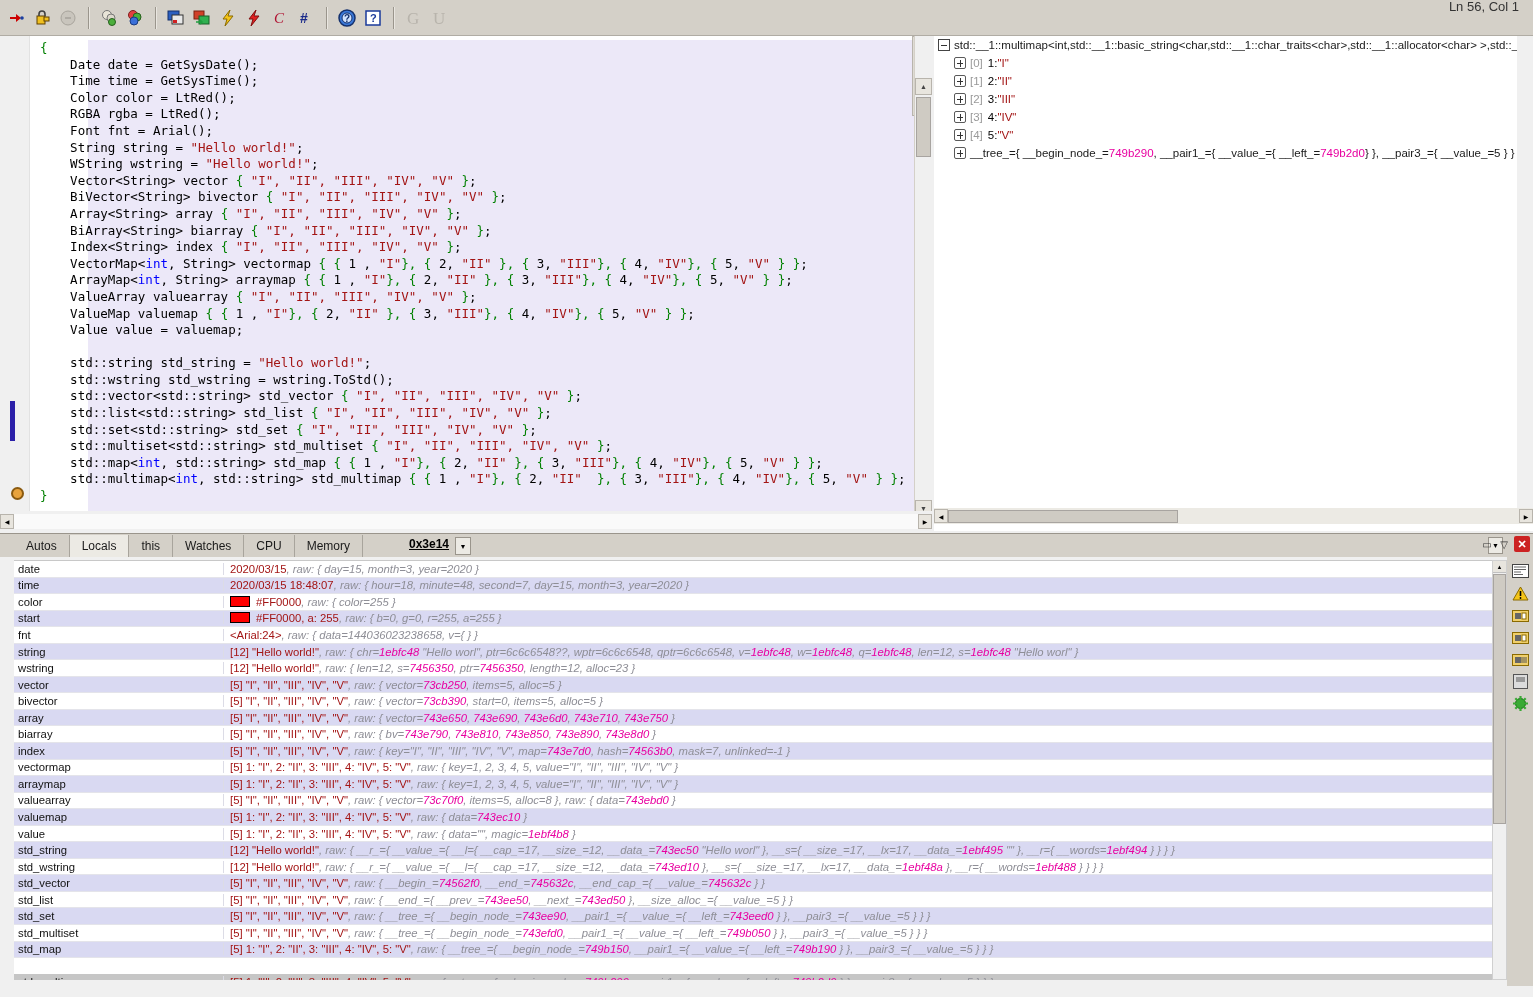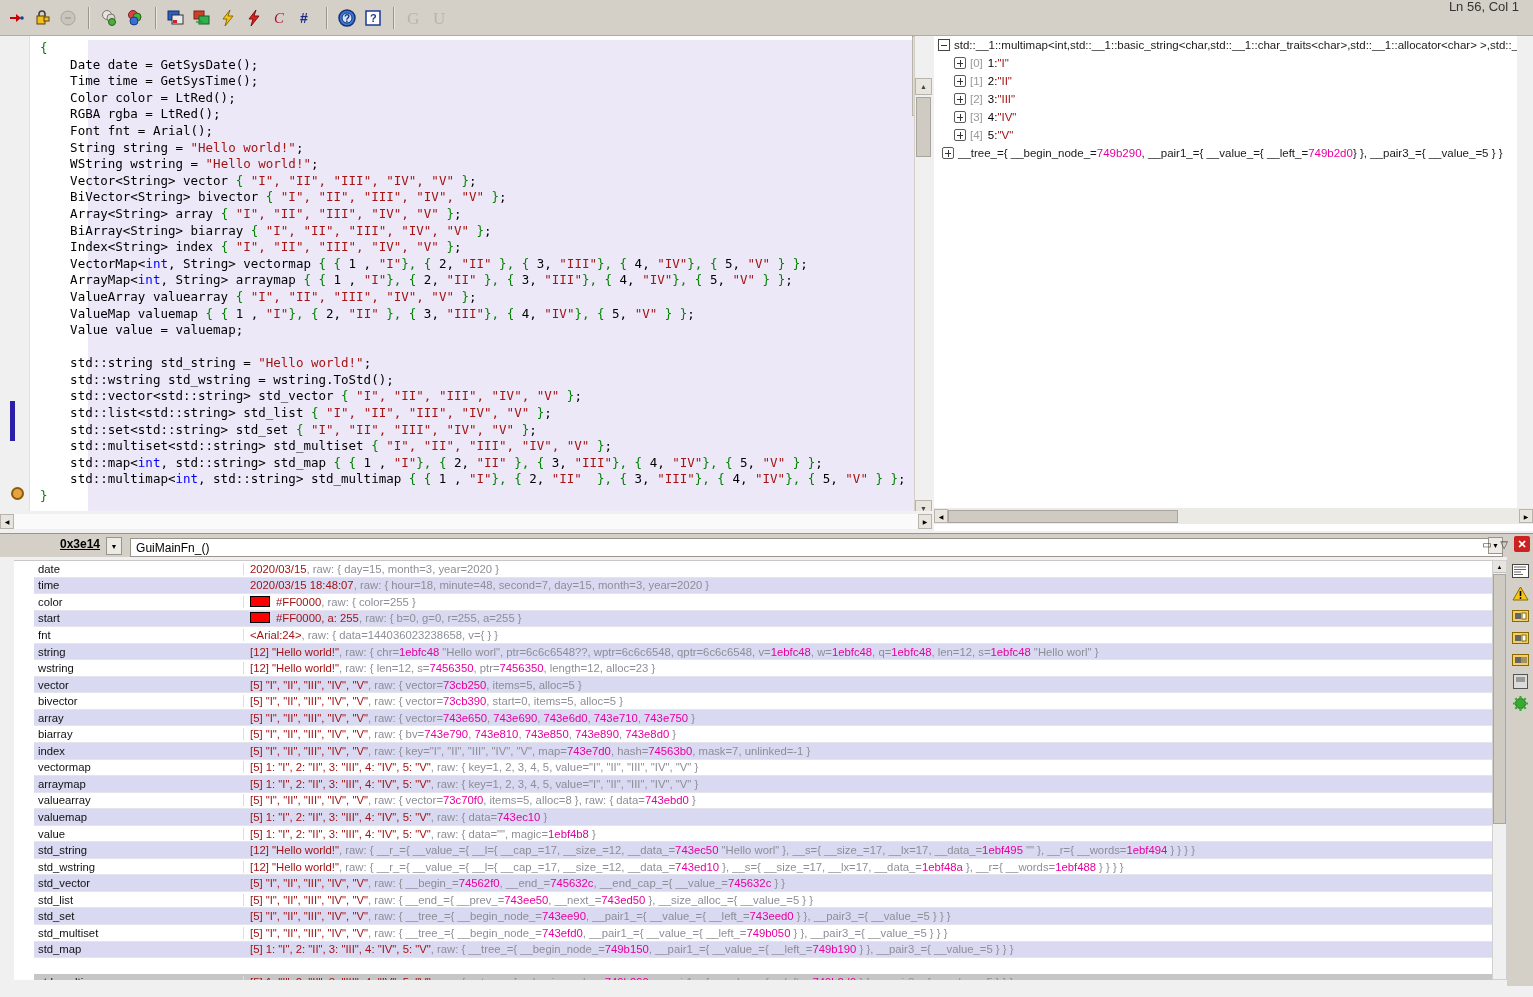--- a/index.html
+++ b/index.html
@@ -155,33 +155,32 @@
   .tabs-right { position: absolute; right: 3px; top: 536px; display: flex; gap: 3px; align-items: center;}
   .tr-ico { width: 14px; height: 14px; display:flex;align-items:center;justify-content:center;font-size:10px;color:#333;}
   .tr-close { width: 16px; height: 16px; background:#cc2222; color:#fff; display:flex;align-items:center;justify-content:center;
     font-size:11px; font-weight:bold; border-radius:2px;}
 
   
   .locals {
     position: absolute; left: 14px; top: 560px; width: 1490px; height: 420px;
     background: #ffffff; overflow: hidden;
     border-top: 1px solid #c8c8c8;
-    padding-left: 20px;
   }
   .lrow {
     display: flex; height: 16.55px; align-items: center;
     font-size: 11.3px; font-family: "Liberation Sans", sans-serif;
     border-bottom: 1px solid #e4e4ea; white-space: nowrap; overflow: hidden;
   }
   .lrow.alt { background: #d9d9f2; }
   .lrow.sel { background: #c6c6c6; margin-top: 16px; }
   .lname { width: 210px; flex: 0 0 210px; padding-left: 4px; color: #111;
     border-right: 1px solid #dcdce6; overflow: hidden; }
   .lval { flex: 1; padding-left: 6px; overflow: hidden; color: #a31515; }
-  .raw { color: #8e8e96; }
+  .raw { color: #8e8e96; font-style: italic; }
   .hex { color: #e800a0; }
   .swatch { display:inline-block; width: 20px; height: 11px; background:#ff0000;
     border: 1px solid #000; vertical-align: -1px; margin-right: 6px; }
   .vscroll-locals {
     position: absolute; right: 26px; top: 560px; width: 15px; height: 420px;
     background: #f0f0f0; border: 1px solid #d0d0d0;
   }
   .side-icons {
     position: absolute; right: 0; top: 556px; width: 26px; height: 430px;
     background: #d4d0c8; display: flex; flex-direction: column; align-items: center;
@@ -390,45 +389,50 @@
           <span class="wnum">4: </span>
           <span class="wstr">"IV"</span>
         </div>
         <div class="wrow indent" style="padding-left: 20px;">
           <span class="wexp plus"></span>
           <span class="widx">[4]</span>
           <span class="wnum">5: </span>
           <span class="wstr">"V"</span>
         </div>
       </div>
-    <div class="wrow indent" style="padding-left:8px;">
+    <div class="wrow indent" style="padding-left:20px;">
       <span class="wexp plus"></span>
       <span>__tree_={ __begin_node_=</span>
         <span class="wptr">749b290</span>
         <span>, __pair1_={ __value_={ __left_=</span>
         <span class="wptr">749b2d0</span>
         <span> } }, __pair3_={ __value_=5 } }</span>
     </div>
   </div>
   <div class="watch-vscroll"></div>
   <div class="watch-hscroll">
     <div style="width:14px;height:14px;background:#e8e5de;border:1px solid #b8b4ac;display:flex;align-items:center;justify-content:center;font-size:6px;">◀</div>
     <div style="width:230px;height:13px;background:#cfcbc3;border:1px solid #a8a4a0;"></div>
     <div style="flex:1;"></div>
     <div style="width:14px;height:14px;background:#e8e5de;border:1px solid #b8b4ac;display:flex;align-items:center;justify-content:center;font-size:6px;">▶</div>
   </div>
 
   <div class="tabs-bar">
     <div style="width:14px;"></div>
+    <div id="tabs-out" style="display:flex;align-items:flex-end;">
+        <div class="tab">Autos</div>
+        <div class="tab active">Locals</div>
+        <div class="tab">this</div>
+        <div class="tab">Watches</div>
+        <div class="tab">CPU</div>
+        <div class="tab">Memory</div>
+      </div>
     <div class="addr-box">
       <span class="addr-val">0x3e14</span>
       <span class="addr-drop">▼</span>
-    </div>
-    <div class="fn-box">
-      <span>GuiMainFn_()</span>
     </div>
   </div>
   <div class="fn-drop">▼</div>
   <div class="tabs-right">
     <div class="tr-ico">▭</div>
     <div class="tr-ico">▽</div>
     <div class="tr-close">✕</div>
   </div>
 
   <div class="locals">

